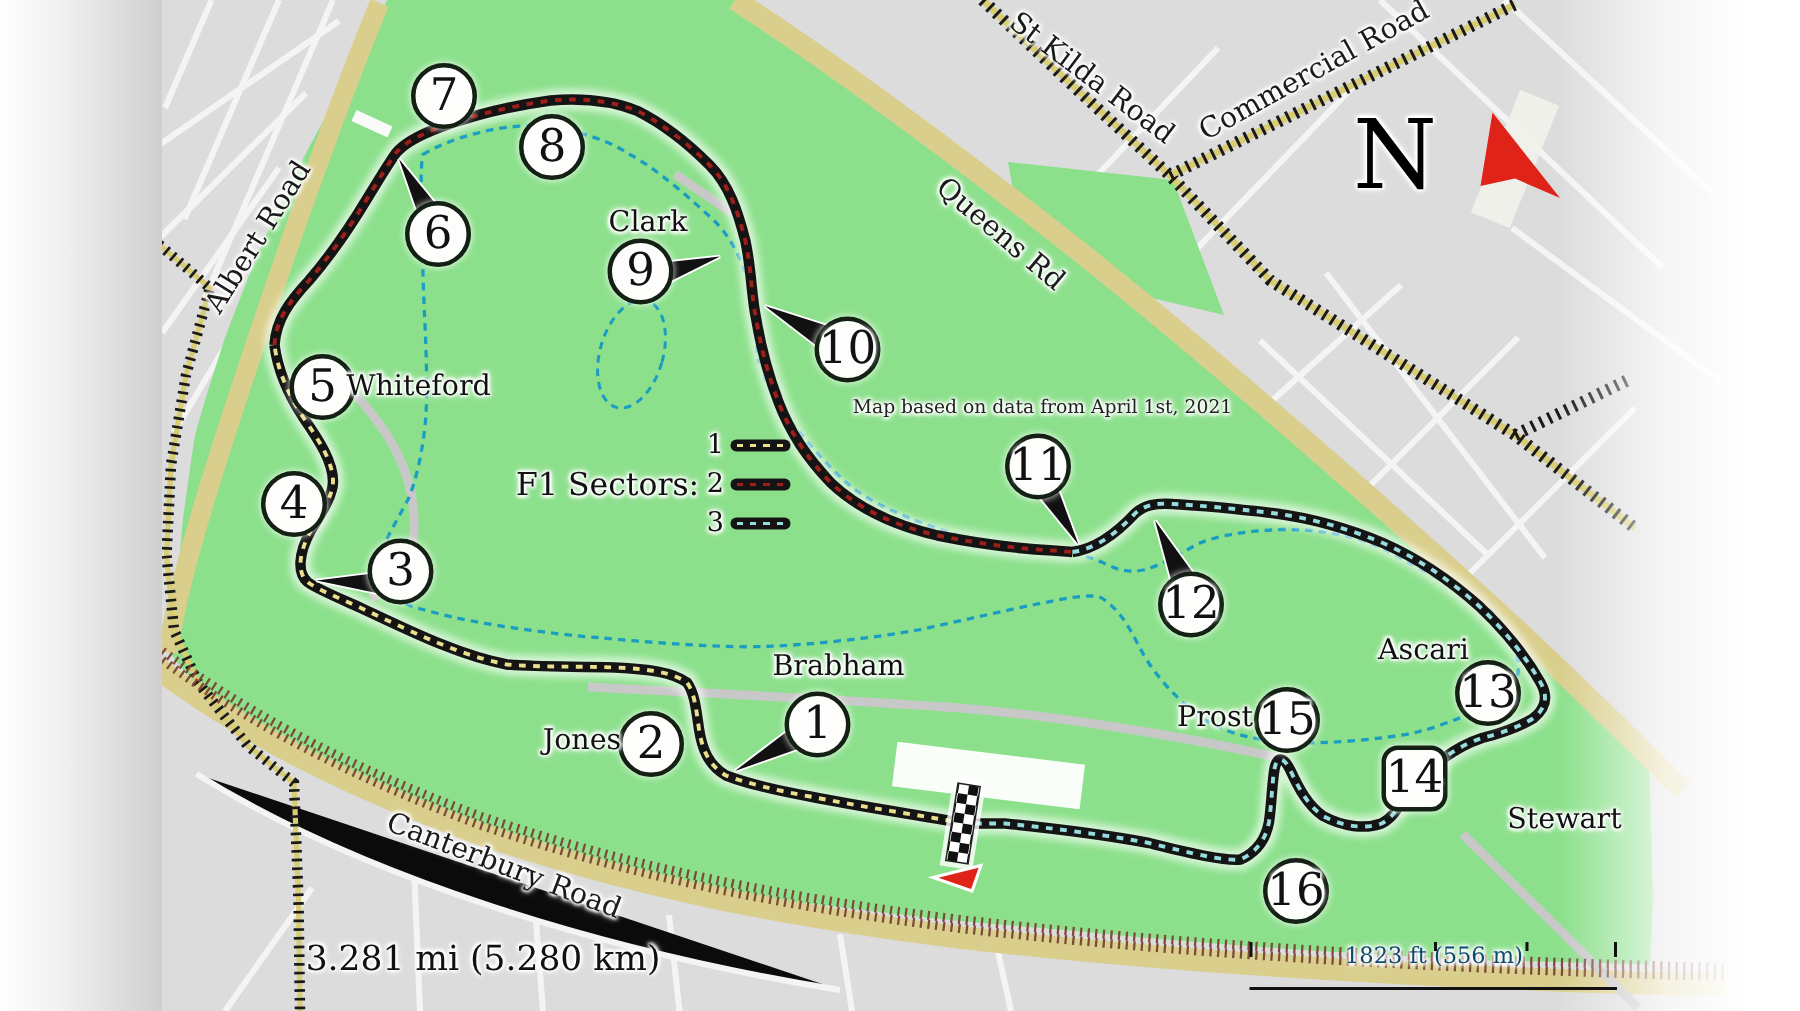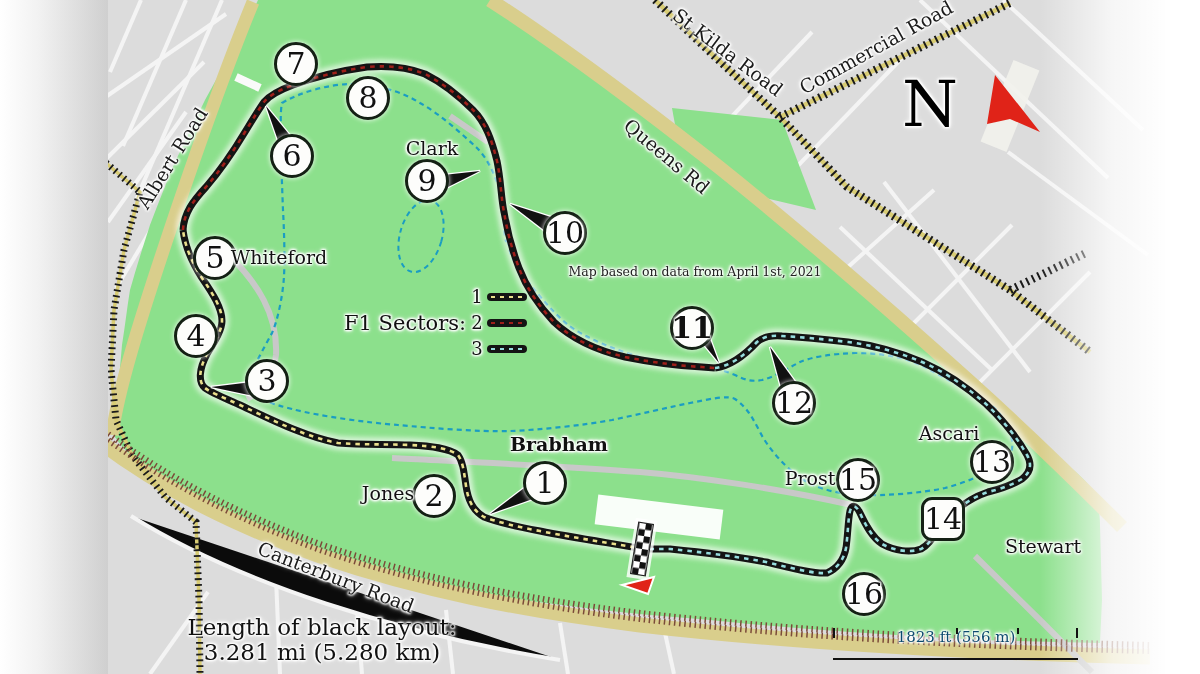--- a/index.html
+++ b/index.html
@@ -221,21 +221,20 @@
       <div class="row">
         <span class="num halo">3</span>
         <span class="bar">
               <i style="background:repeating-linear-gradient(90deg,#96DCDE 0 4px,transparent 4px 9px);"></i>
             </span>
       </div>
     </div>
   </div>
 
   <div id="length-note" class="halo">
-    <div>Length of black layout:</div>
     <div>3.281 mi (5.280 km)</div>
   </div>
 
   <div id="scalebar">
     <div class="sb-label halo">1823 ft (556 m)</div>
     <div class="sb-line"></div>
     <div class="tick t-end" style="left:0;"></div>
     <div class="tick t-mid" style="left:123px;"></div>
     <div class="tick t-mid" style="left:184px;"></div>
     <div class="tick t-end" style="left:243px;"></div>
@@ -243,30 +242,30 @@
 <div class="corner-circle halo" style="left: 545px; top: 483px; transform: translate(-50%, -50%);">1</div>
       <div class="corner-circle halo" style="left: 434px; top: 496px; transform: translate(-50%, -50%);">2</div>
       <div class="corner-circle halo" style="left: 267px; top: 381px; transform: translate(-50%, -50%);">3</div>
       <div class="corner-circle halo" style="left: 196px; top: 336px; transform: translate(-50%, -50%);">4</div>
       <div class="corner-circle halo" style="left: 215px; top: 258px; transform: translate(-50%, -50%);">5</div>
       <div class="corner-circle halo" style="left: 292px; top: 156px; transform: translate(-50%, -50%);">6</div>
       <div class="corner-circle halo" style="left: 296px; top: 64px; transform: translate(-50%, -50%);">7</div>
       <div class="corner-circle halo" style="left: 368px; top: 98px; transform: translate(-50%, -50%);">8</div>
       <div class="corner-circle halo" style="left: 427px; top: 181px; transform: translate(-50%, -50%);">9</div>
       <div class="corner-circle halo" style="left: 565px; top: 233px; transform: translate(-50%, -50%);">10</div>
-      <div class="corner-circle halo" style="left: 692px; top: 328px; transform: translate(-50%, -50%); font-weight: bold;">11</div>
+      <div class="corner-circle halo" style="left: 692px; top: 311px; transform: translate(-50%, -50%);">11</div>
       <div class="corner-circle halo" style="left: 794px; top: 403px; transform: translate(-50%, -50%);">12</div>
       <div class="corner-circle halo" style="left: 992px; top: 462px; transform: translate(-50%, -50%);">13</div>
       <div class="corner-circle halo" style="left: 943px; top: 519px; transform: translate(-50%, -50%); border-radius: 11px;">14</div>
       <div class="corner-circle halo" style="left: 858px; top: 480px; transform: translate(-50%, -50%);">15</div>
       <div class="corner-circle halo" style="left: 864px; top: 594px; transform: translate(-50%, -50%);">16</div>
       <div class="place-label halo" style="left: 279px; top: 257px; transform: translate(-50%, -50%);">Whiteford</div>
       <div class="place-label halo" style="left: 432px; top: 148px; transform: translate(-50%, -50%);">Clark</div>
       <div class="place-label halo" style="left: 388px; top: 493px; transform: translate(-50%, -50%);">Jones</div>
-      <div class="place-label halo" style="left: 559px; top: 444px; transform: translate(-50%, -50%); font-weight: bold;">Brabham</div>
+      <div class="place-label halo" style="left: 559px; top: 444px; transform: translate(-50%, -50%);">Brabham</div>
       <div class="place-label halo" style="left: 949px; top: 433px; transform: translate(-50%, -50%);">Ascari</div>
       <div class="place-label halo" style="left: 810px; top: 478px; transform: translate(-50%, -50%);">Prost</div>
       <div class="place-label halo" style="left: 1015px; top: 546px; transform: translate(-50%, -50%); margin-left: 28px;">Stewart</div>
       <div class="road-label halo" style="left: 172px; top: 158px; transform: translate(-50%, -50%) rotate(-58deg);">Albert Road</div>
       <div class="road-label halo" style="left: 728px; top: 52px; transform: translate(-50%, -50%) rotate(37deg);">St Kilda Road</div>
       <div class="road-label halo" style="left: 876px; top: 47px; transform: translate(-50%, -50%) rotate(-29deg);">Commercial Road</div>
       <div class="road-label halo" style="left: 667px; top: 156px; transform: translate(-50%, -50%) rotate(40deg);">Queens Rd</div>
       <div class="road-label halo" style="left: 336px; top: 577px; transform: translate(-50%, -50%) rotate(21deg);">Canterbury Road</div>
     </div>
 

